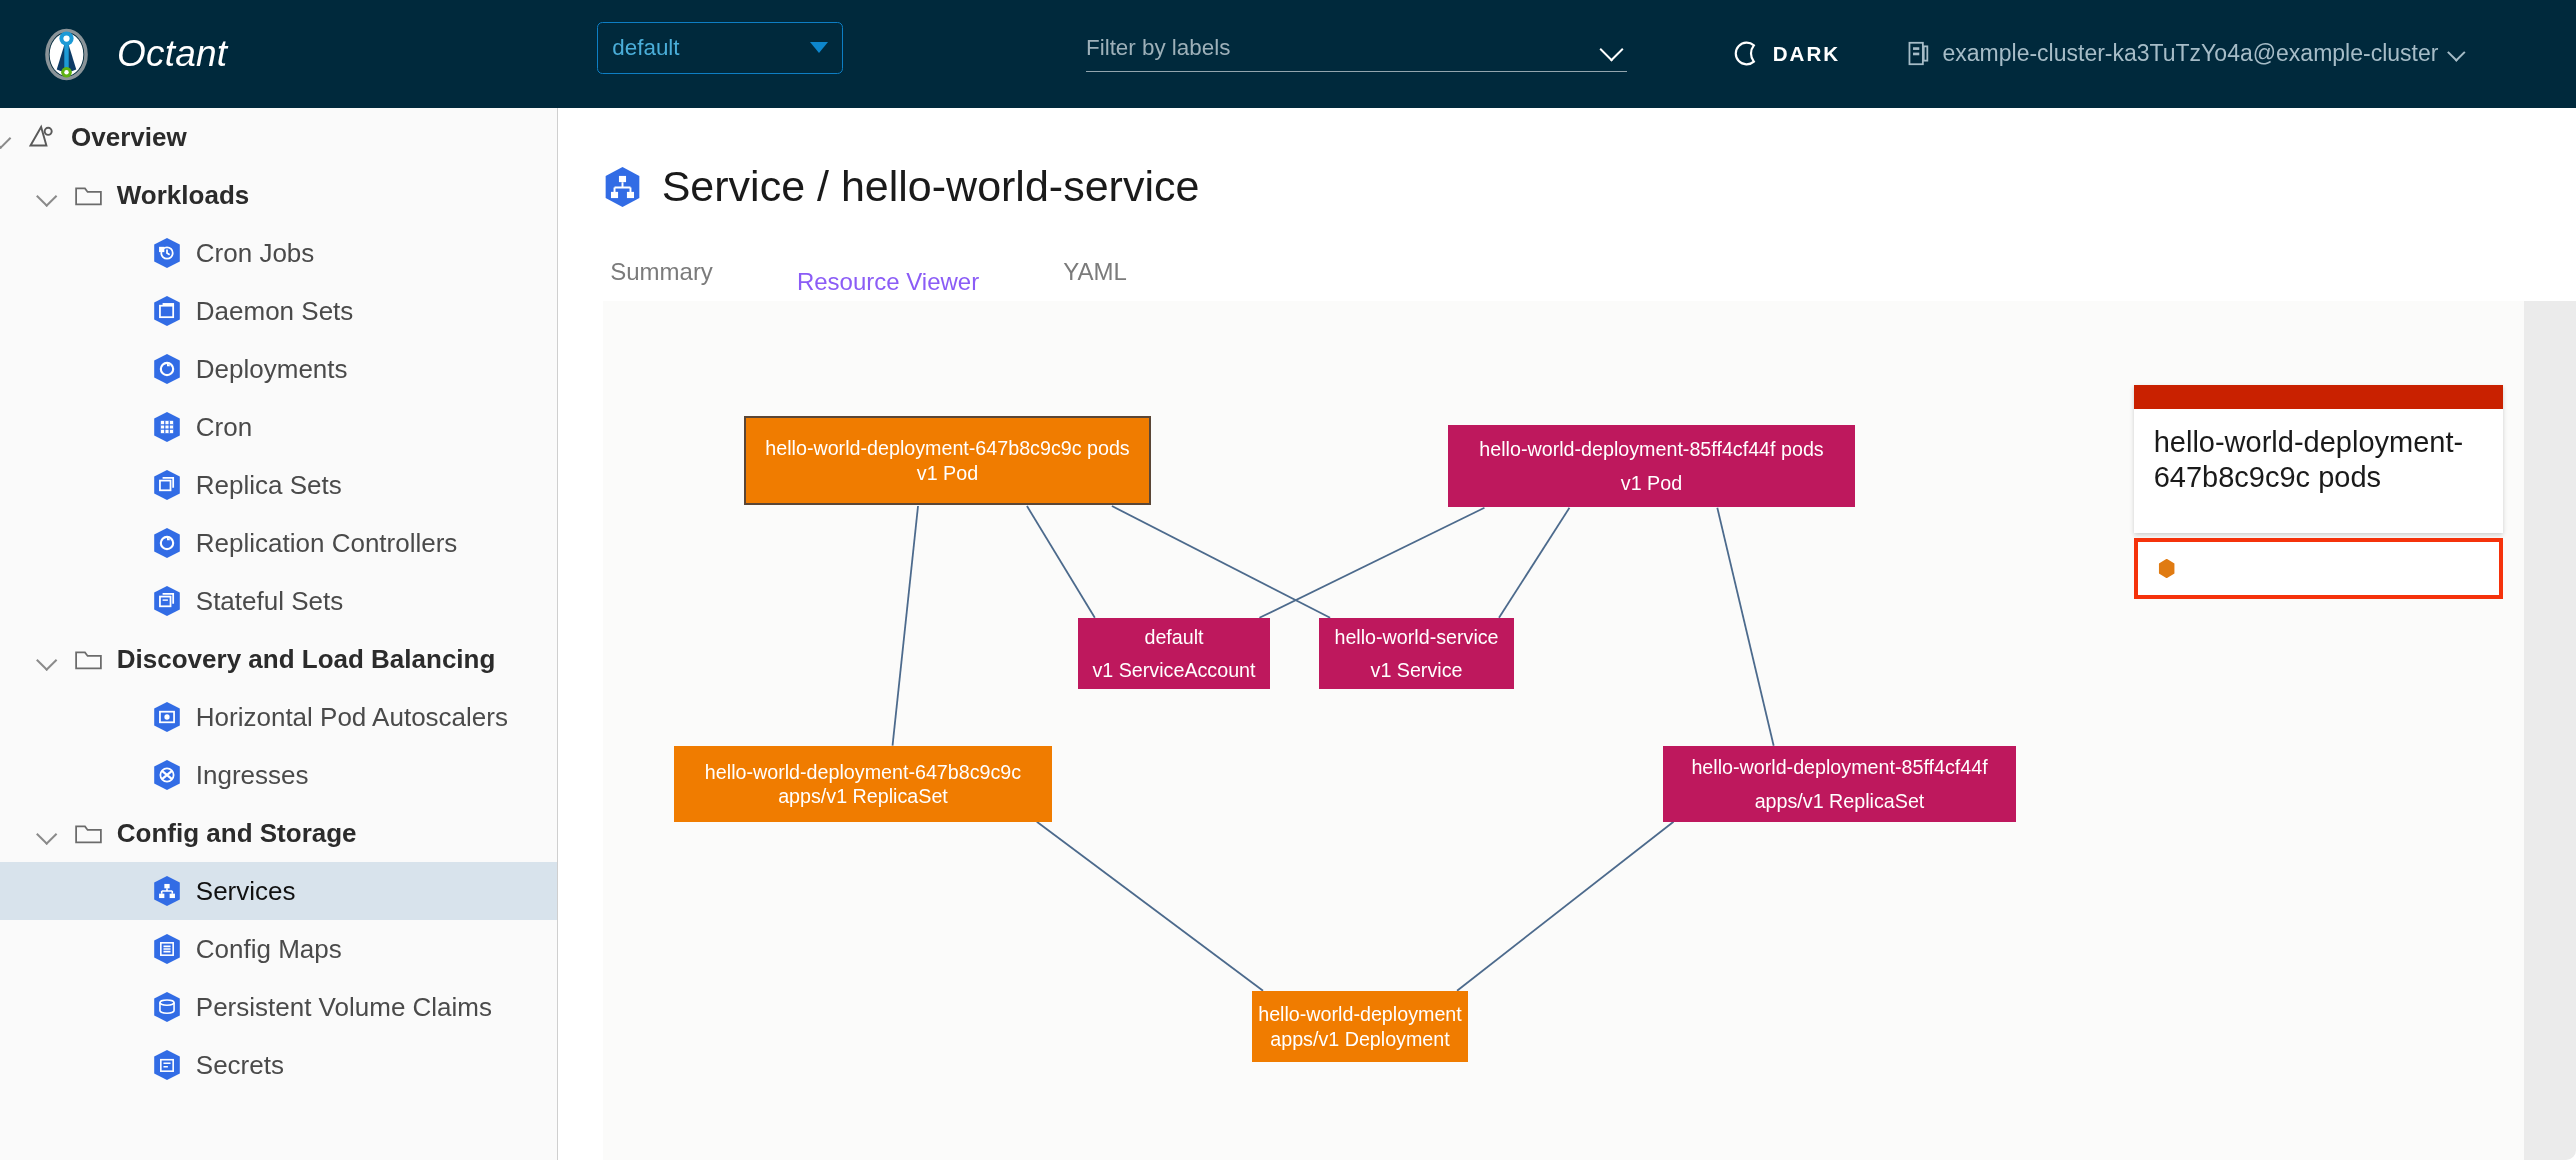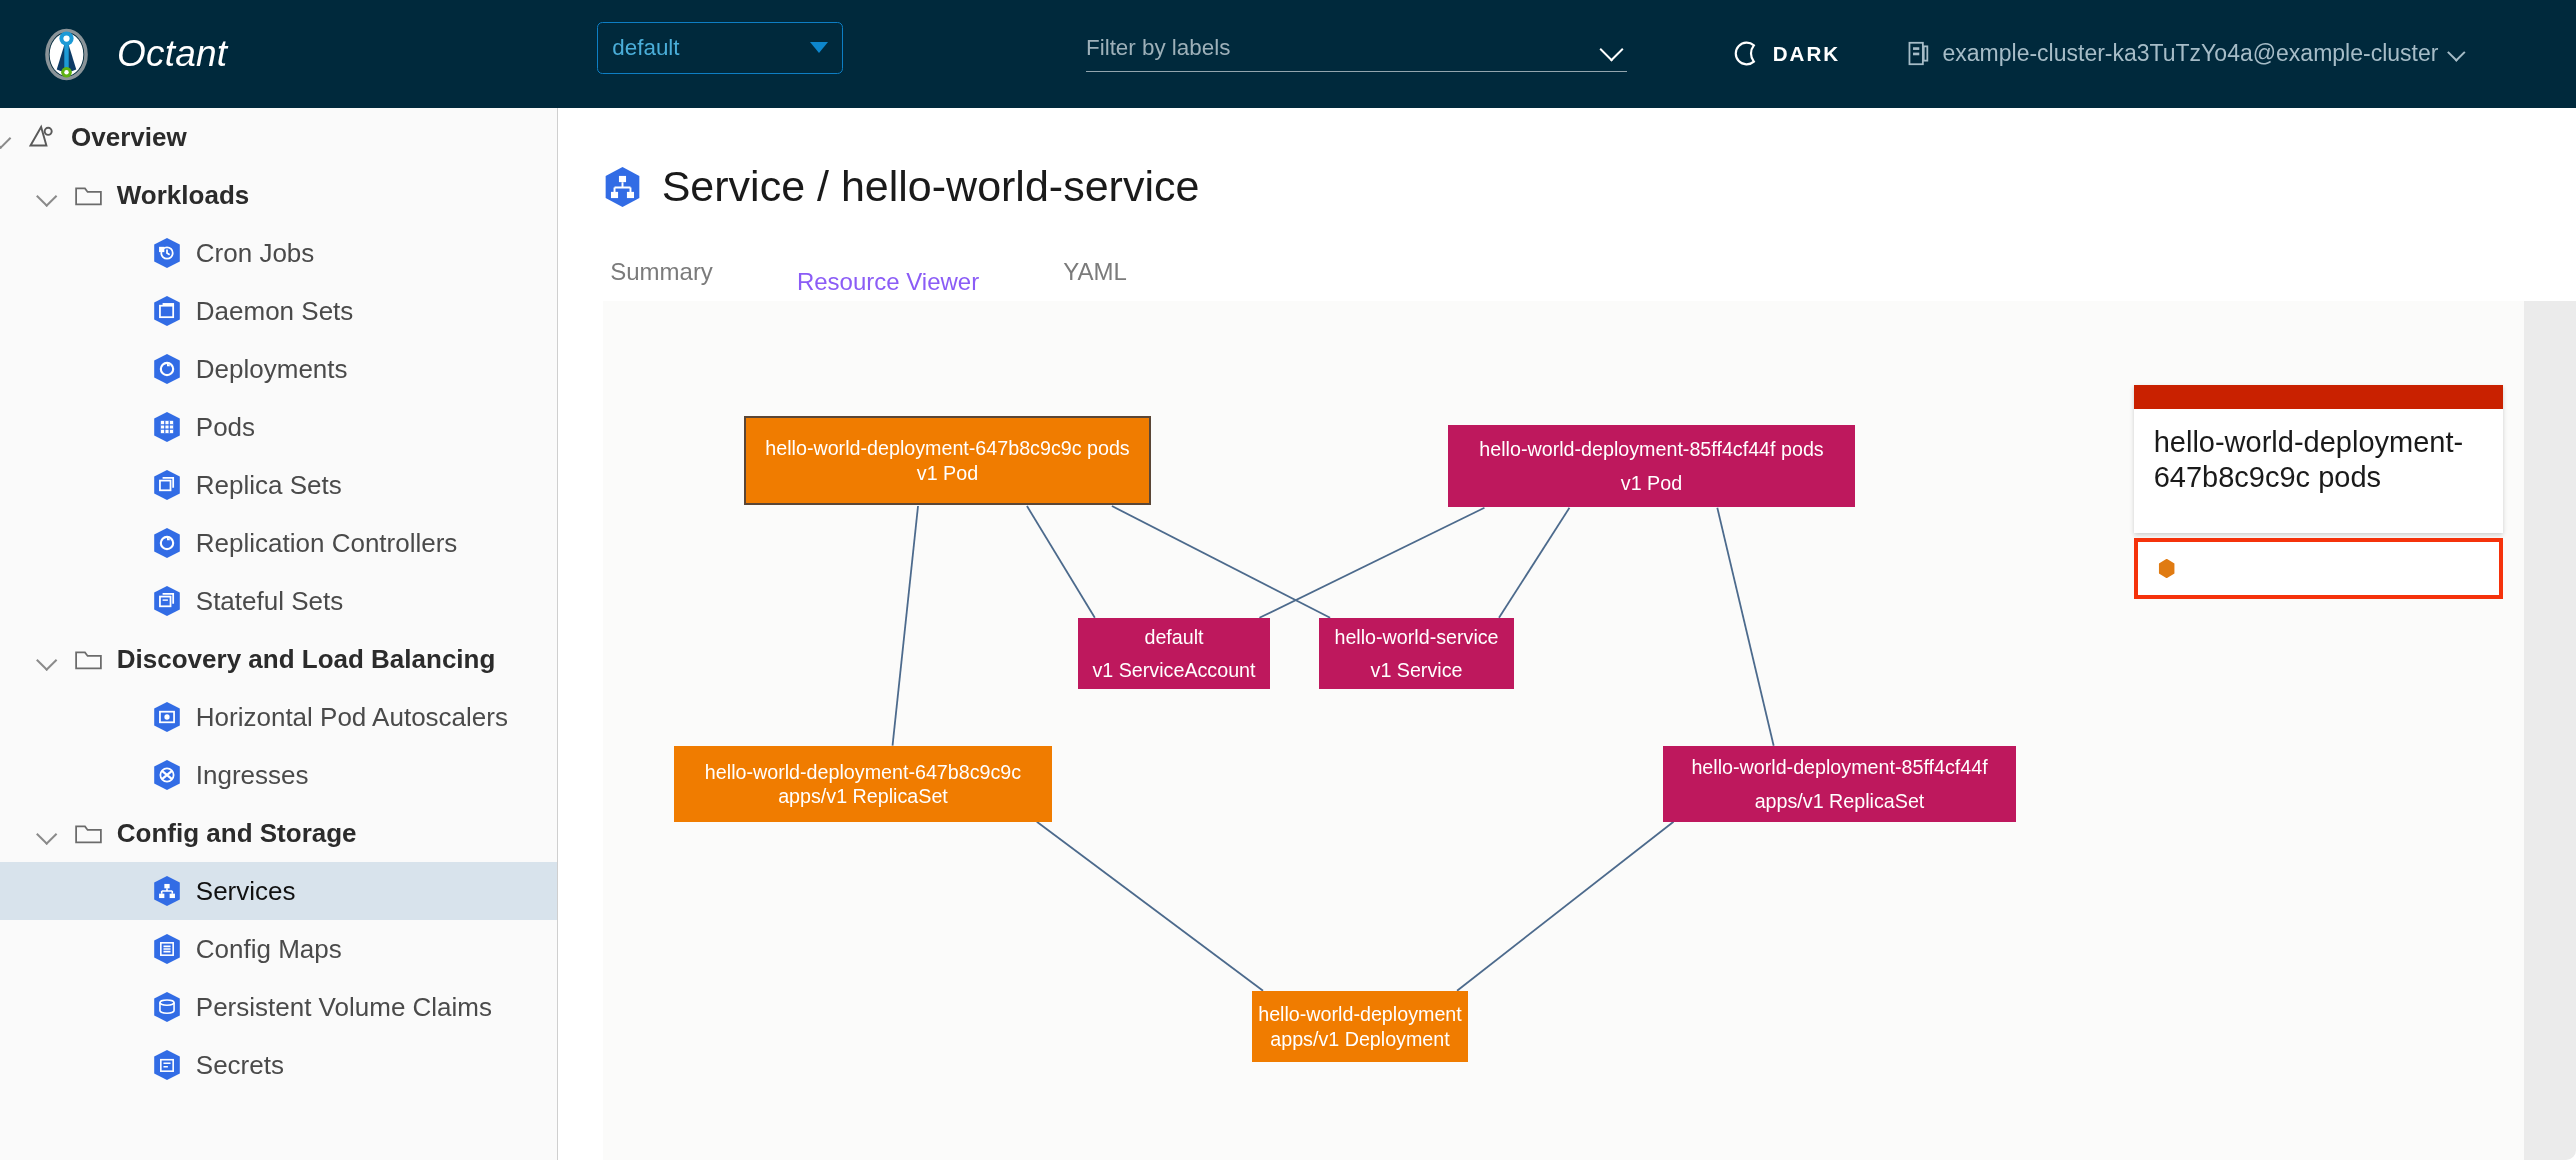--- a/index.html
+++ b/index.html
@@ -262,21 +262,21 @@
       </div>
       <div class="nav-row">
         <span style="width: 139px; flex: 0 0 auto; display: flex; justify-content: flex-end; align-items: center;"></span>
         <span style="flex: 0 0 auto; display: flex; align-items: center; margin: 0px 14.3px 0px 12.5px;">
           <svg width="30" height="32" viewBox="0 0 34 36">
             <path d="M17 1 L31.5 8.5 L31.5 27.5 L17 35 L2.5 27.5 L2.5 8.5 Z" fill="#326ce5"></path>
             <rect x="10" y="11" width="14" height="14" fill="#fff"></rect>
             <path d="M14.5 11 L14.5 25 M19.5 11 L19.5 25 M10 15.5 L24 15.5 M10 20.5 L24 20.5" stroke="#326ce5" stroke-width="1.4"></path>
           </svg>
         </span>
-        <span class="nav-label leaf">Pods</span>
+        <span class="nav-label leaf">Cron</span>
       </div>
       <div class="nav-row">
         <span style="width: 139px; flex: 0 0 auto; display: flex; justify-content: flex-end; align-items: center;"></span>
         <span style="flex: 0 0 auto; display: flex; align-items: center; margin: 0px 14.3px 0px 12.5px;">
           <svg width="30" height="32" viewBox="0 0 34 36">
             <path d="M17 1 L31.5 8.5 L31.5 27.5 L17 35 L2.5 27.5 L2.5 8.5 Z" fill="#326ce5"></path>
             <rect x="9" y="13" width="12" height="11" fill="none" stroke="#fff" stroke-width="2"></rect>
             <path d="M12 10 L24 10 L24 21" fill="none" stroke="#fff" stroke-width="2"></path>
           </svg>
         </span>

